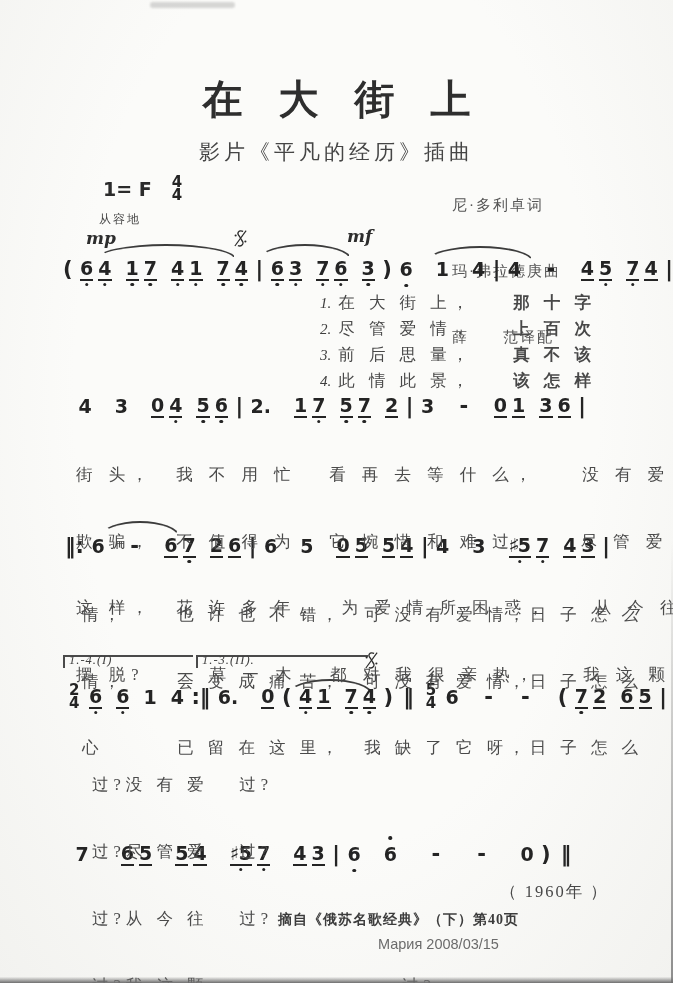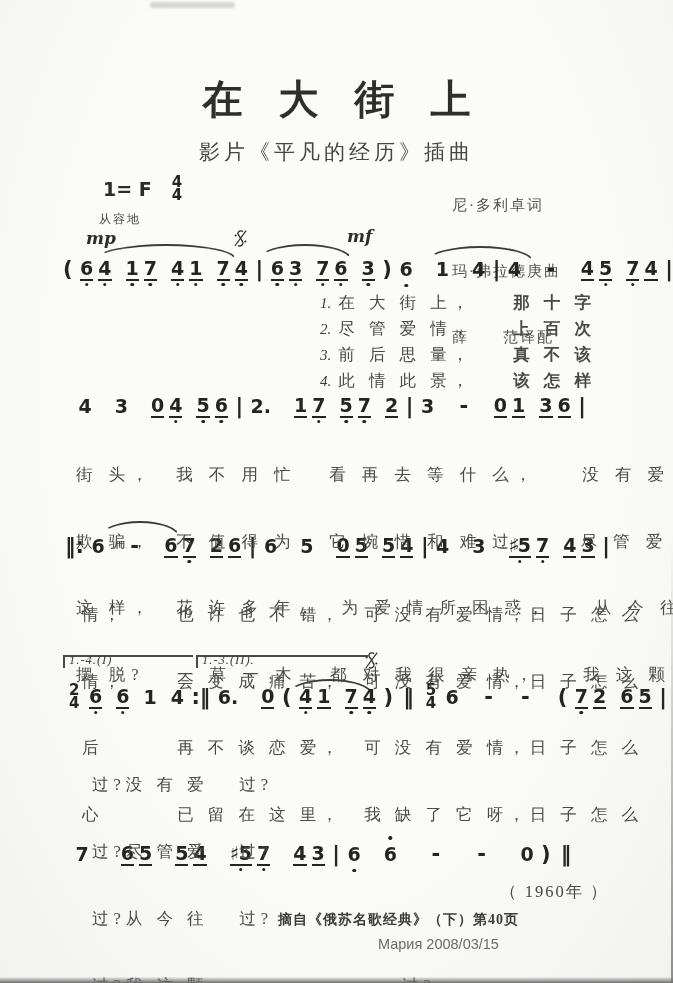--- a/index.html
+++ b/index.html
@@ -149,21 +149,20 @@
   <div class="lyrblock block2">
     <div>街 头，　我 不 用 忙　 看 再 去 等 什 么，　　没 有 爱</div>
     <div>欺 骗，　不 值 得 为　 它 惋 惜 和 难 过;　　 尽 管 爱</div>
     <div>这 样，　花 许 多 年，　为 爱 情 所 困 惑，　　从 今 往</div>
     <div>摆 脱?　 一 草 一 木　 都 对 我 很 亲 热，　　我 这 颗</div>
   </div>
 
   <div class="lyrblock block3">
     <div>情，　　 也 许 也 不 错，　可 没 有 爱 情，日 子 怎 么</div>
     <div>情，　　 会 变 成 痛 苦，　可 没 有 爱 情，日 子 怎 么</div>
-    <div>后　　　 再 不 谈 恋 爱，　可 没 有 爱 情，日 子 怎 么</div>
     <div>心　　　 已 留 在 这 里，　我 缺 了 它 呀，日 子 怎 么</div>
   </div>
 
   <div class="lyrblock block4">
     <div>过?没 有 爱　 过?</div>
     <div>过?尽 管 爱　 过?</div>
     <div>过?从 今 往　 过?</div>
     <div>过?我 这 颗　　　　　　　　　过?</div>
   </div>
 

